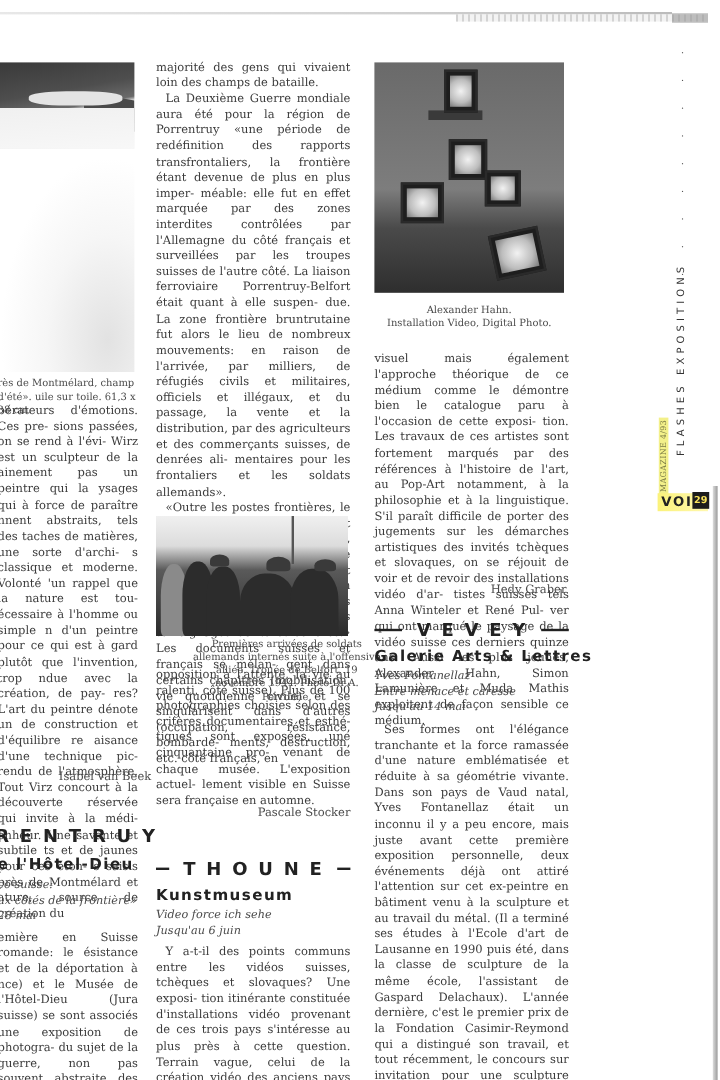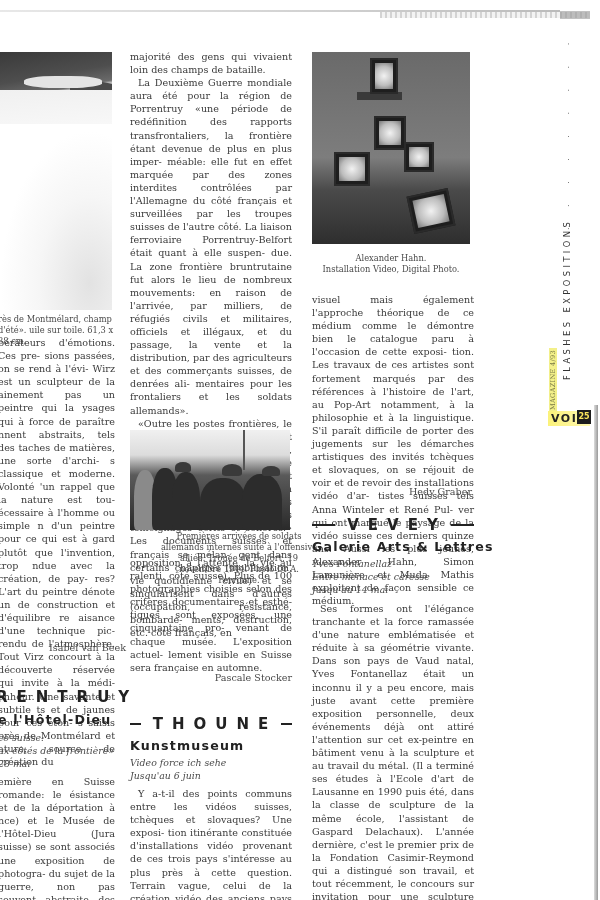--- a/index.html
+++ b/index.html
@@ -170,14 +170,14 @@
   <div>Jusqu'au 14 mai</div>
 </div>
 <div class="col col-right" style="top:602px;">
   <p>Ses formes ont l'élégance tranchante et la force ramassée d'une nature emblématisée et réduite à sa géométrie vivante. Dans son pays de Vaud natal, Yves Fontanellaz était un inconnu il y a peu encore, mais juste avant cette première exposition personnelle, deux événements déjà ont attiré l'attention sur cet ex-peintre en bâtiment venu à la sculpture et au travail du métal. (Il a terminé ses études à l'Ecole d'art de Lausanne en 1990 puis été, dans la classe de sculpture de la même école, l'assistant de Gaspard Delachaux). L'année dernière, c'est le premier prix de la Fondation Casimir-Reymond qui a distingué son travail, et tout récemment, le concours sur invitation pour une sculpture dans le nouvel immeuble cylindrique de la place Chauderon à Lausanne lui a attribué son premier prix. La jeunesse de son œuvre n'empêche pas un certain classi- cisme de la forme et de la facture, inspiré par le hiératisme dépouillé de l'Egypte ancienne et par la pureté et l'élan de Brancusi. Les galbes sont pleins, les arêtes vives, le poli de</p>
 </div>
 
 <div class="vert vert-dots-top">. . . . . . . . .</div>
 <div class="vert vert-flashes">FLASHES EXPOSITIONS</div>
 <div class="vert vert-mag">MAGAZINE 4/93</div>
 <div class="voir">VOIR</div>
-<div class="pageno">25</div>
+<div class="pageno">29</div>
 <div class="edge"></div>
 
 </body></html>

